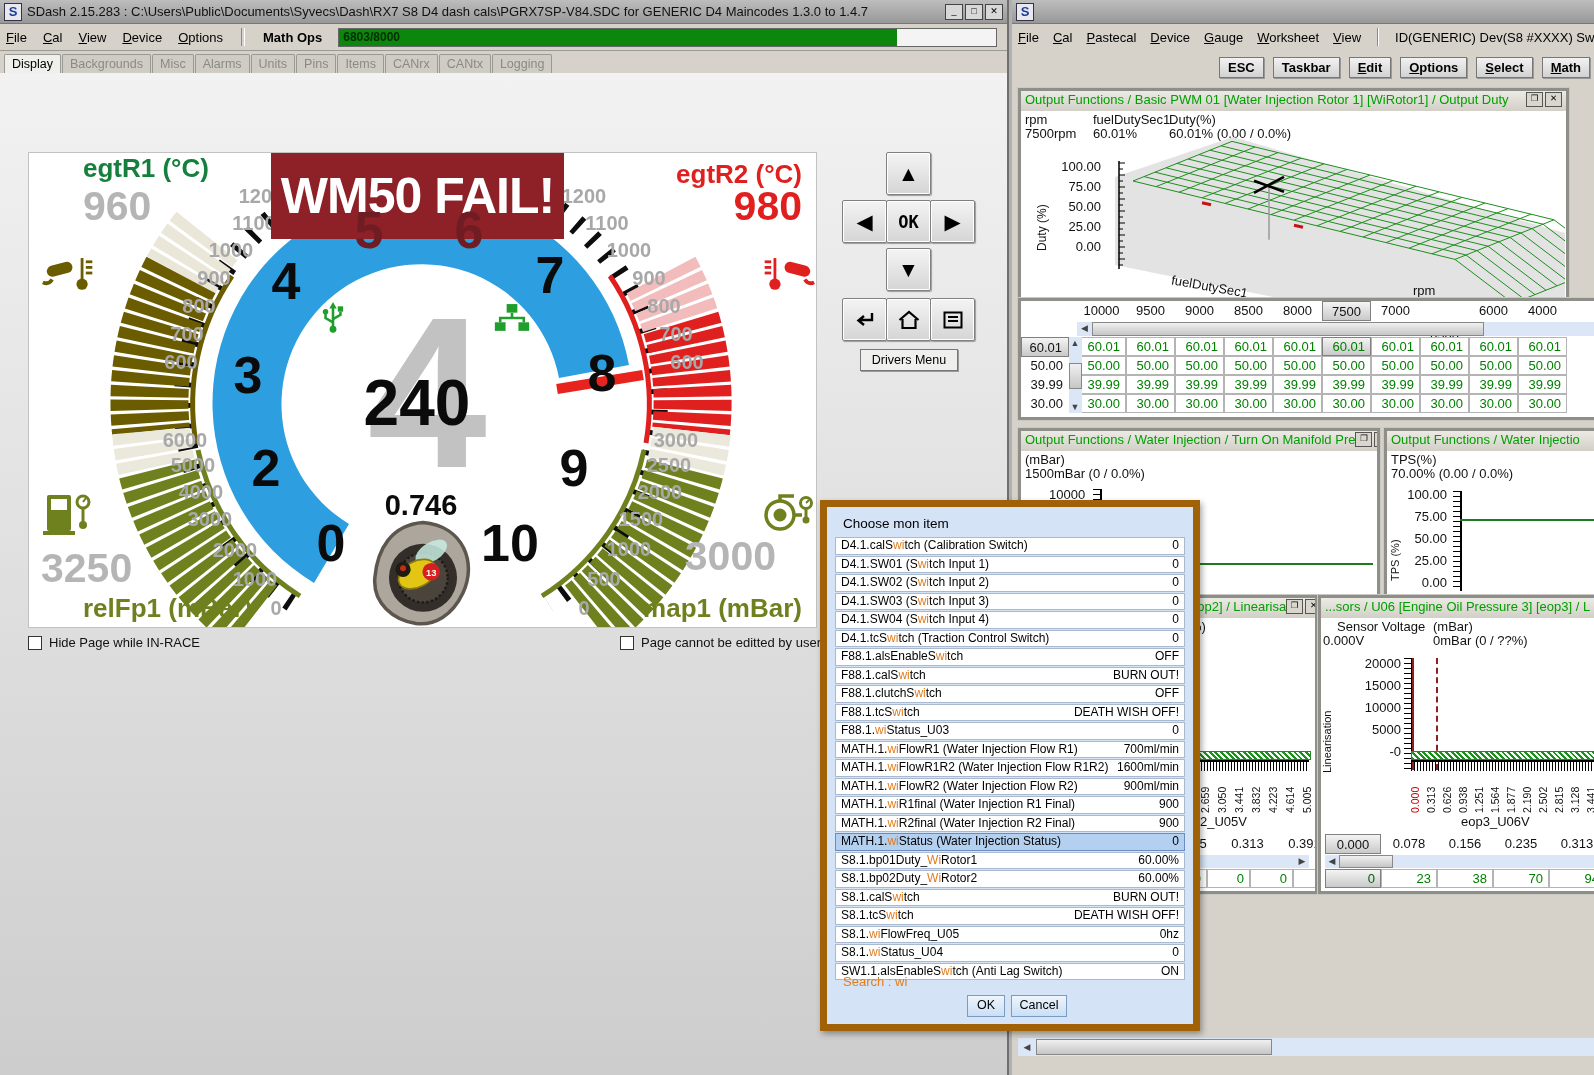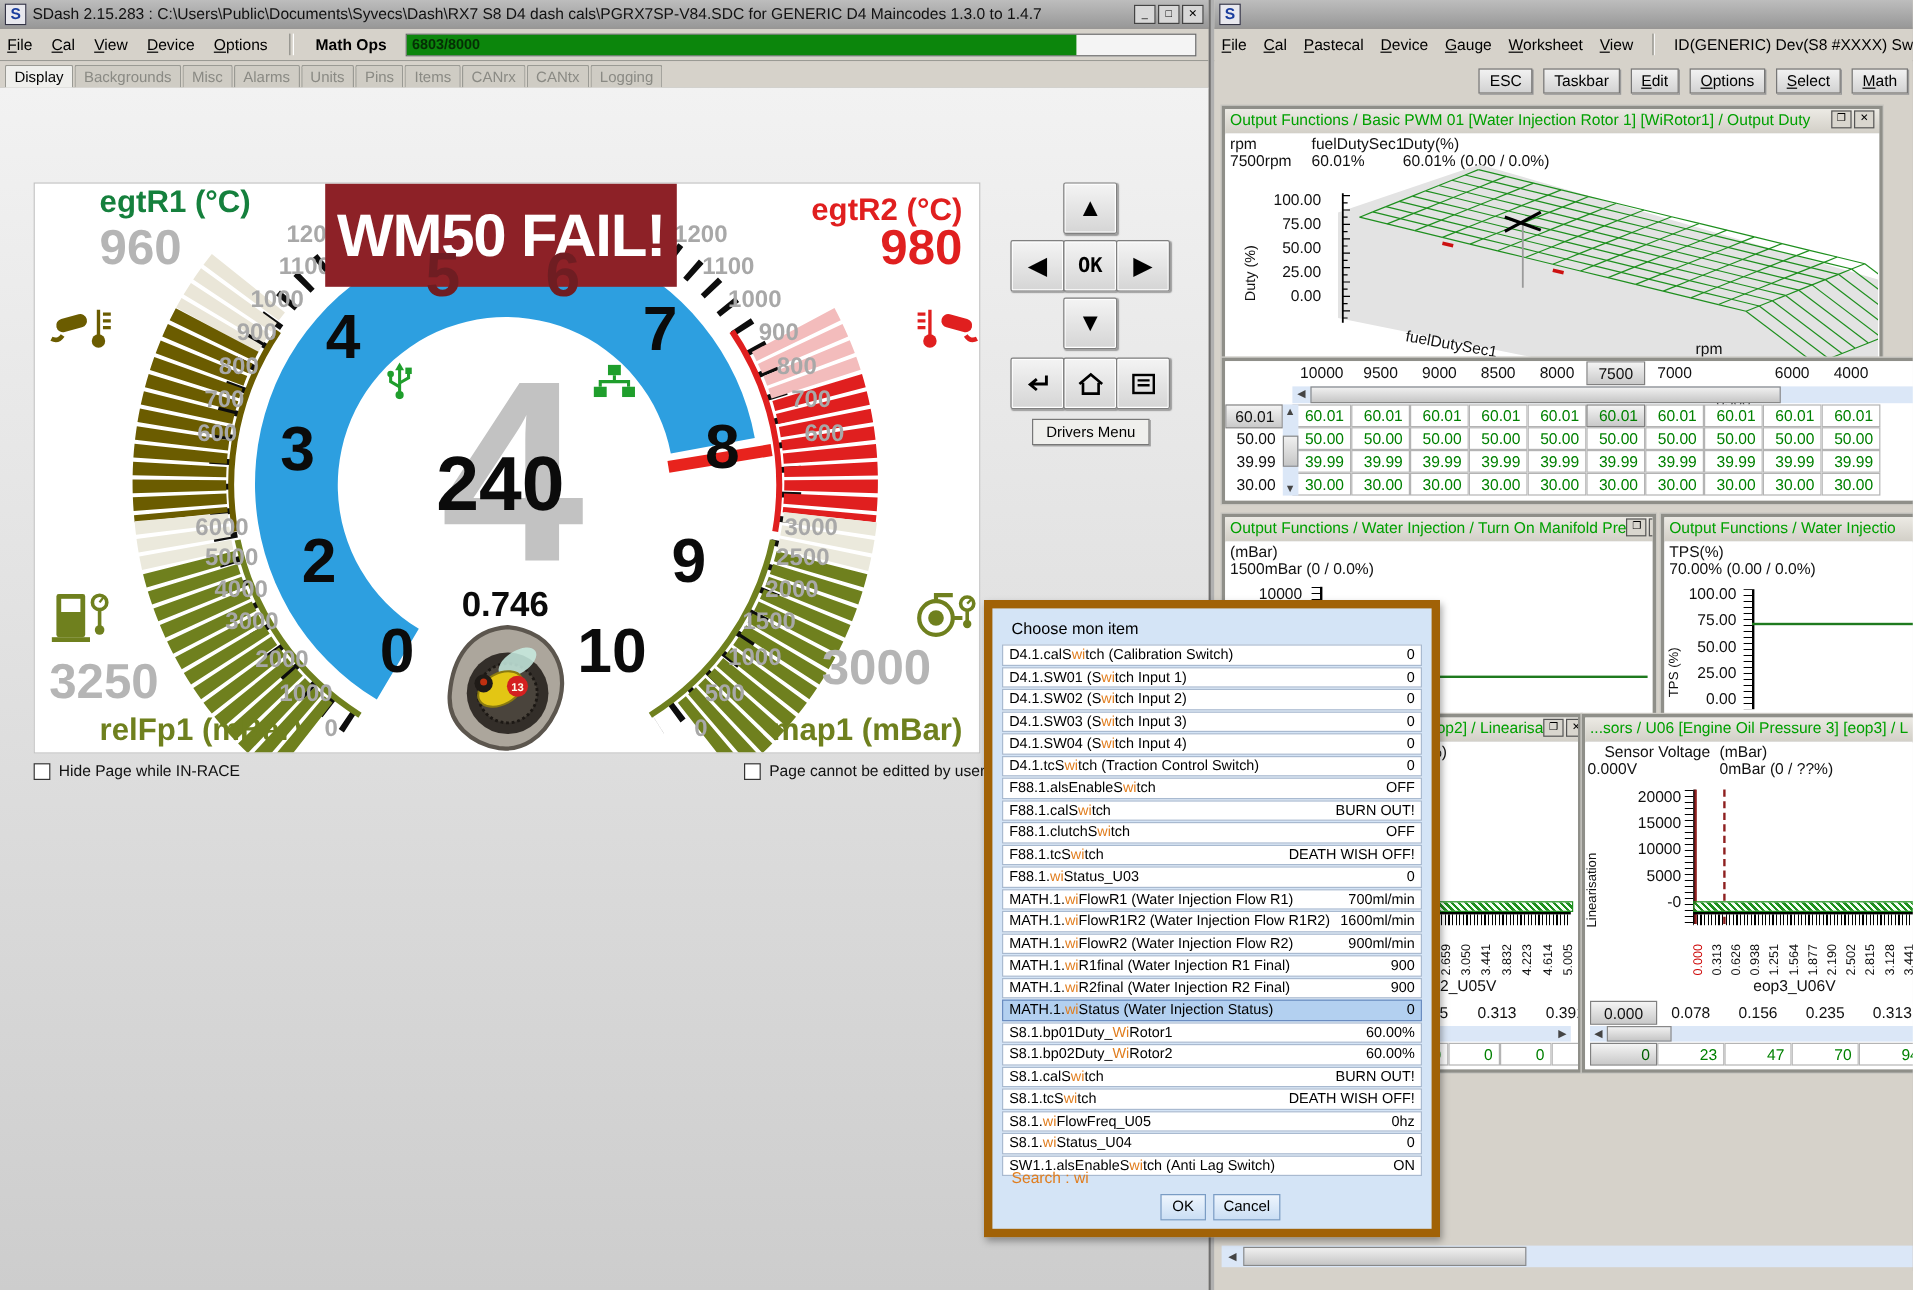--- a/index.html
+++ b/index.html
@@ -57,21 +57,21 @@
     border:1px solid #808080;border-radius:2px;box-shadow:inset 0 0 0 1px #fff,1px 1px 1px #9c9c9c;
     display:flex;align-items:center;justify-content:center;font-size:21px;color:#000;}
   .ctrlbtn.okbtn{font-family:"DejaVu Sans Mono",monospace;font-size:17px;font-weight:bold;}
   #drivers-menu{position:absolute;left:860px;top:349px;width:96px;height:20px;background:#efefec;
     border:1px solid #777;box-shadow:1px 1px 0 #999;font-size:12.5px;display:flex;align-items:center;
     justify-content:center;}
   #shortcuts{position:absolute;left:843px;top:408px;font-size:13px;color:#111;line-height:14.5px;}
   #shortcuts div+div{padding-left:12px;}
   
   #scal-content{position:absolute;top:50px;left:0;right:0;bottom:0;background:#d6d2ca;}
-  .btnrow{position:absolute;top:7px;right:4px;display:flex;gap:9px;}
+  .btnrow{position:absolute;top:7px;right:4px;display:flex;gap:9px;font-weight:bold;}
   .cbtn{padding:2px 8px;background:linear-gradient(#f2f2f2,#d2d2d2);border:1px solid #777;
     box-shadow:1px 1px 0 #999;font-size:13px;}
   .win{position:absolute;background:#fff;border:3px solid #8f8f89;box-shadow:0 0 0 1px #cac8c2;}
   .wtitle{height:19px;background:linear-gradient(#eceae4,#d2cfc7);border-bottom:1px solid #a0a09a;
     color:#00a000;font-size:13px;padding:1px 4px 0;white-space:nowrap;overflow:hidden;display:flex;}
   .wbtns{margin-left:auto;display:flex;gap:2px;flex:0 0 auto;}
   .wbtn{width:15px;height:13px;border:1px solid #555;background:#d9d6ce;font-size:8.5px;line-height:11px;
     text-align:center;color:#000;}
   .wbody{position:absolute;left:0;right:0;top:20px;bottom:0;background:#fff;overflow:hidden;}
   .inforow{position:absolute;font-size:13px;color:#111;white-space:nowrap;}
@@ -892,21 +892,21 @@
           <div class="grid-head" style="left: 60px; top: 216px; width: 56px;">0.078</div>
           <div class="grid-head" style="left: 116px; top: 216px; width: 56px;">0.156</div>
           <div class="grid-head" style="left: 172px; top: 216px; width: 56px;">0.235</div>
           <div class="grid-head" style="left: 228px; top: 216px; width: 56px;">0.313</div>
           <div class="scrollstrip" style="left: 4px; top: 237px; width: 290px; height: 13px;">
             <div class="sarrow" style="left: 1px; top: 0px; width: 12px; height: 12px;">◀</div>
             <div class="sthumb" style="left: 14px; top: 0px; width: 52px; height: 11px;"></div>
           </div>
           <div class="grid-cell raised" style="left: 4px; top: 251px; width: 56px; color: rgb(0, 96, 0);">0</div>
           <div class="grid-cell" style="left: 60px; top: 251px; width: 56px;">23</div>
-          <div class="grid-cell" style="left: 116px; top: 251px; width: 56px;">47</div>
+          <div class="grid-cell" style="left: 116px; top: 251px; width: 56px;">38</div>
           <div class="grid-cell" style="left: 172px; top: 251px; width: 56px;">70</div>
           <div class="grid-cell" style="left: 228px; top: 251px; width: 56px;">94</div>
         </div>
     </div>
 
     <div class="scrollstrip" style="left:6px;top:988px;width:576px;height:18px;">
       <div class="sarrow" style="left:2px;top:2px;width:14px;height:14px;line-height:14px;">◀</div>
       <div class="sthumb" style="left:18px;top:1px;width:234px;height:14px;"></div>
     </div>
   </div>

